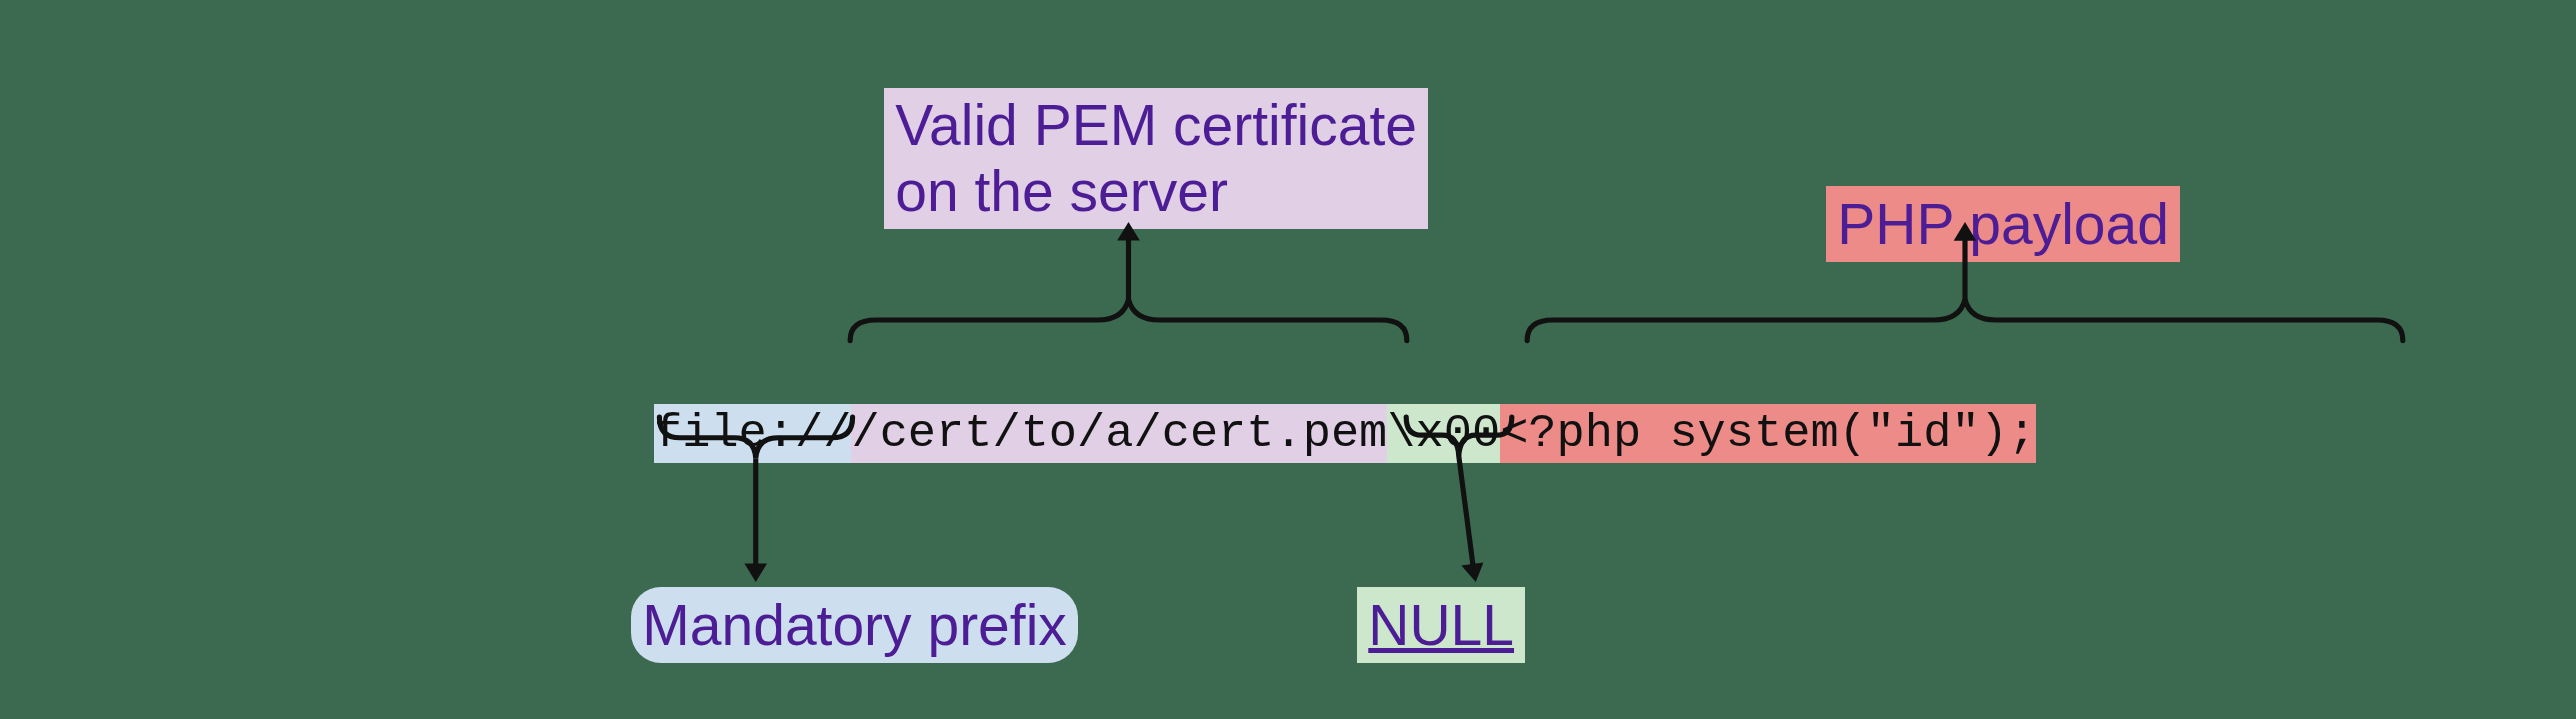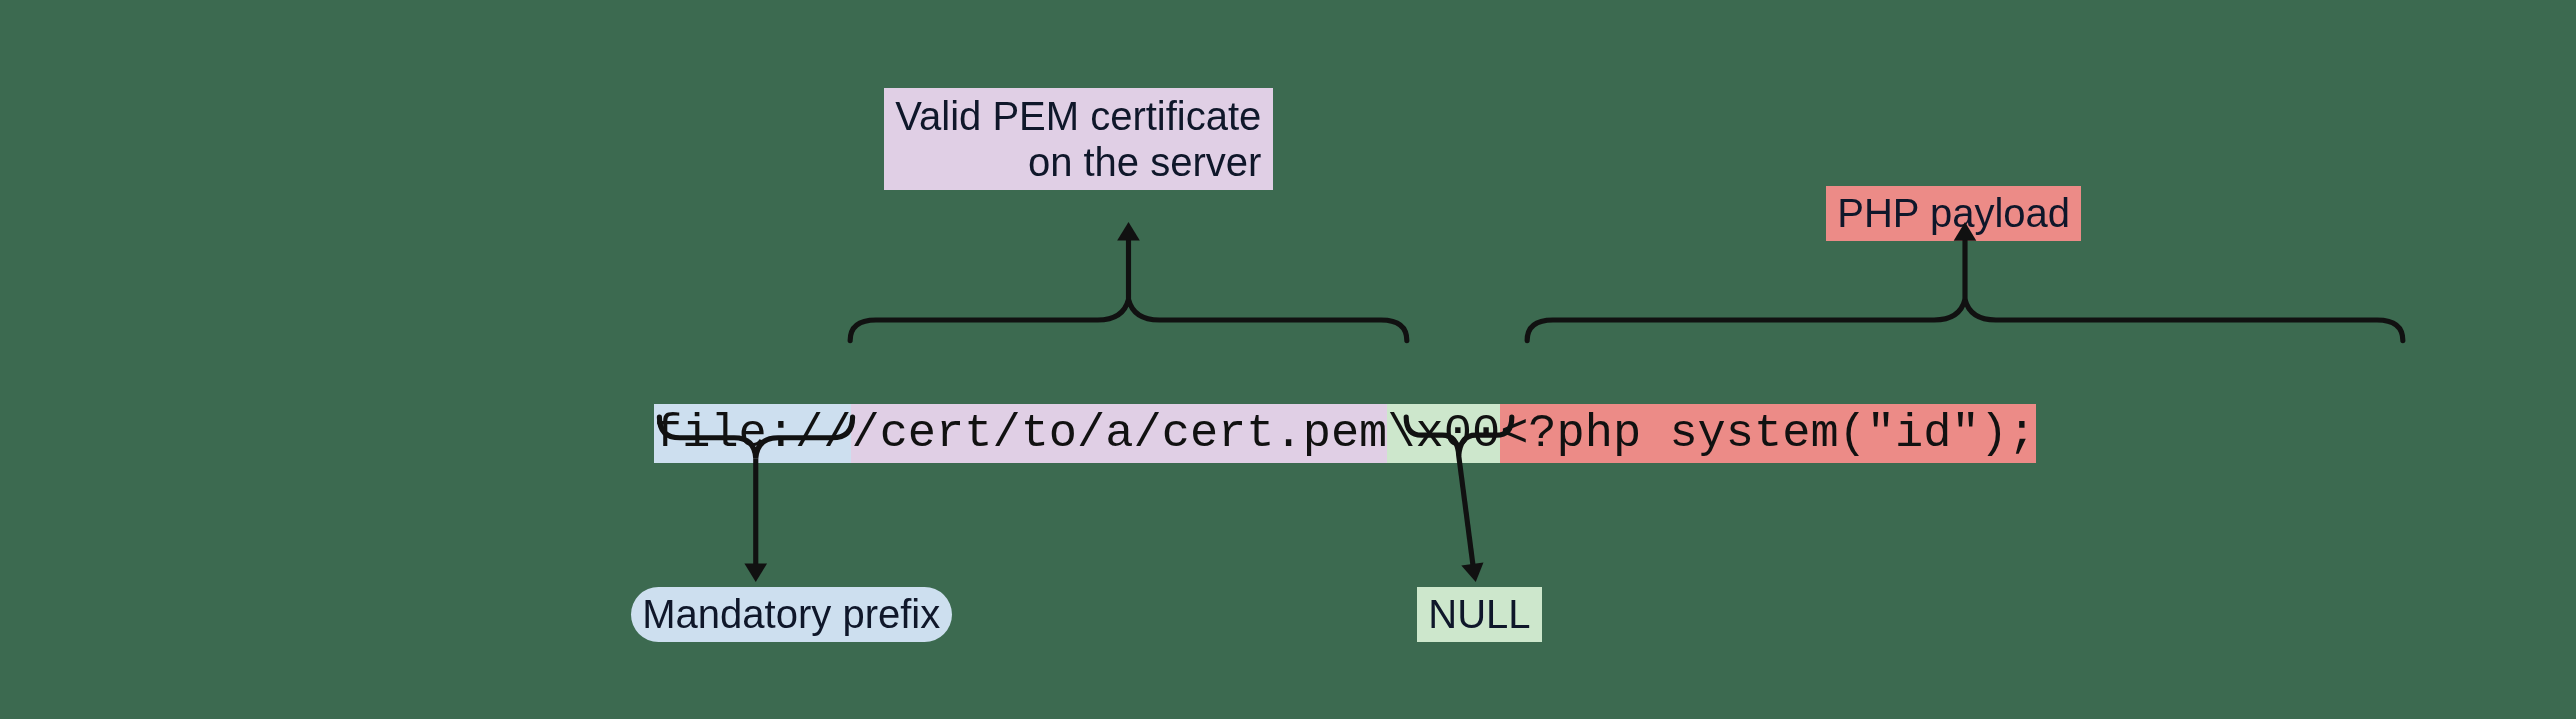--- a/index.html
+++ b/index.html
@@ -27,25 +27,25 @@
     color: #111;
   }
   .seg { display: inline; padding-top: 3.1px; padding-bottom: 3.1px; }
   .seg.prefix { background: #cddfef; }
   .seg.path   { background: #e0cfe5; }
   .seg.nul    { background: #cde7cc; }
   .seg.payload{ background: #ec8b87; }
 
   .label {
     position: absolute;
-    font-size: 40px;
-    color: #0f172a;
+    font-size: 57px;
+    color: #4c1d95;
     padding: 5.2px 11.3px;
     white-space: nowrap;
-    text-align: right;
+    text-align: left;
   }
   .label.prefix { background: #cddfef; border-radius: 30px; }
   .label.path   { background: #e0cfe5; }
   .label.nul    { background: #cde7cc; }
   .label.payload{ background: #ec8b87; }
 
   .brace {
     position: absolute;
     overflow: visible;
   }
@@ -58,21 +58,21 @@
   <div class="code">
 <span class="seg prefix">file://</span><span class="seg path">/cert/to/a/cert.pem</span><span class="seg nul">\x00</span><span class="seg payload">&lt;?php system("id");</span>
   </div>
 
   <div class="label path" style="left:884px; top:88px; line-height:1.15;">Valid PEM certificate<br>on the server</div>
 
   <div class="label payload" style="left:1826px; top:139px;margin-top:47px;">PHP payload</div>
 
   <div class="label prefix" style="left:631px; top:587px;">Mandatory prefix</div>
 
-  <div class="label nul" style="left:1417px; top:587px;">NULL</div>
+  <div class="label nul" style="left:1357px; top:587px;text-decoration:underline;">NULL</div>
 
   <svg class="brace" style="left:845px; top:222px;" width="567" height="129" viewBox="0 0 1100 250">
 
     <path d="M10 230 Q10 190 60 190 L490 190 Q540 190 550 150 Q560 190 610 190 L1040 190 Q1090 190 1090 230" fill="none" stroke="#111" stroke-width="10" stroke-linecap="round"></path>
 
     <line x1="550" y1="150" x2="550" y2="20" stroke="#111" stroke-width="10"></line>
     <polygon points="550,0 528,36 572,36" fill="#111"></polygon>
   </svg>
 
   <svg class="brace" style="left:1522px; top:222px;" width="886" height="129" viewBox="0 0 1720 250">

